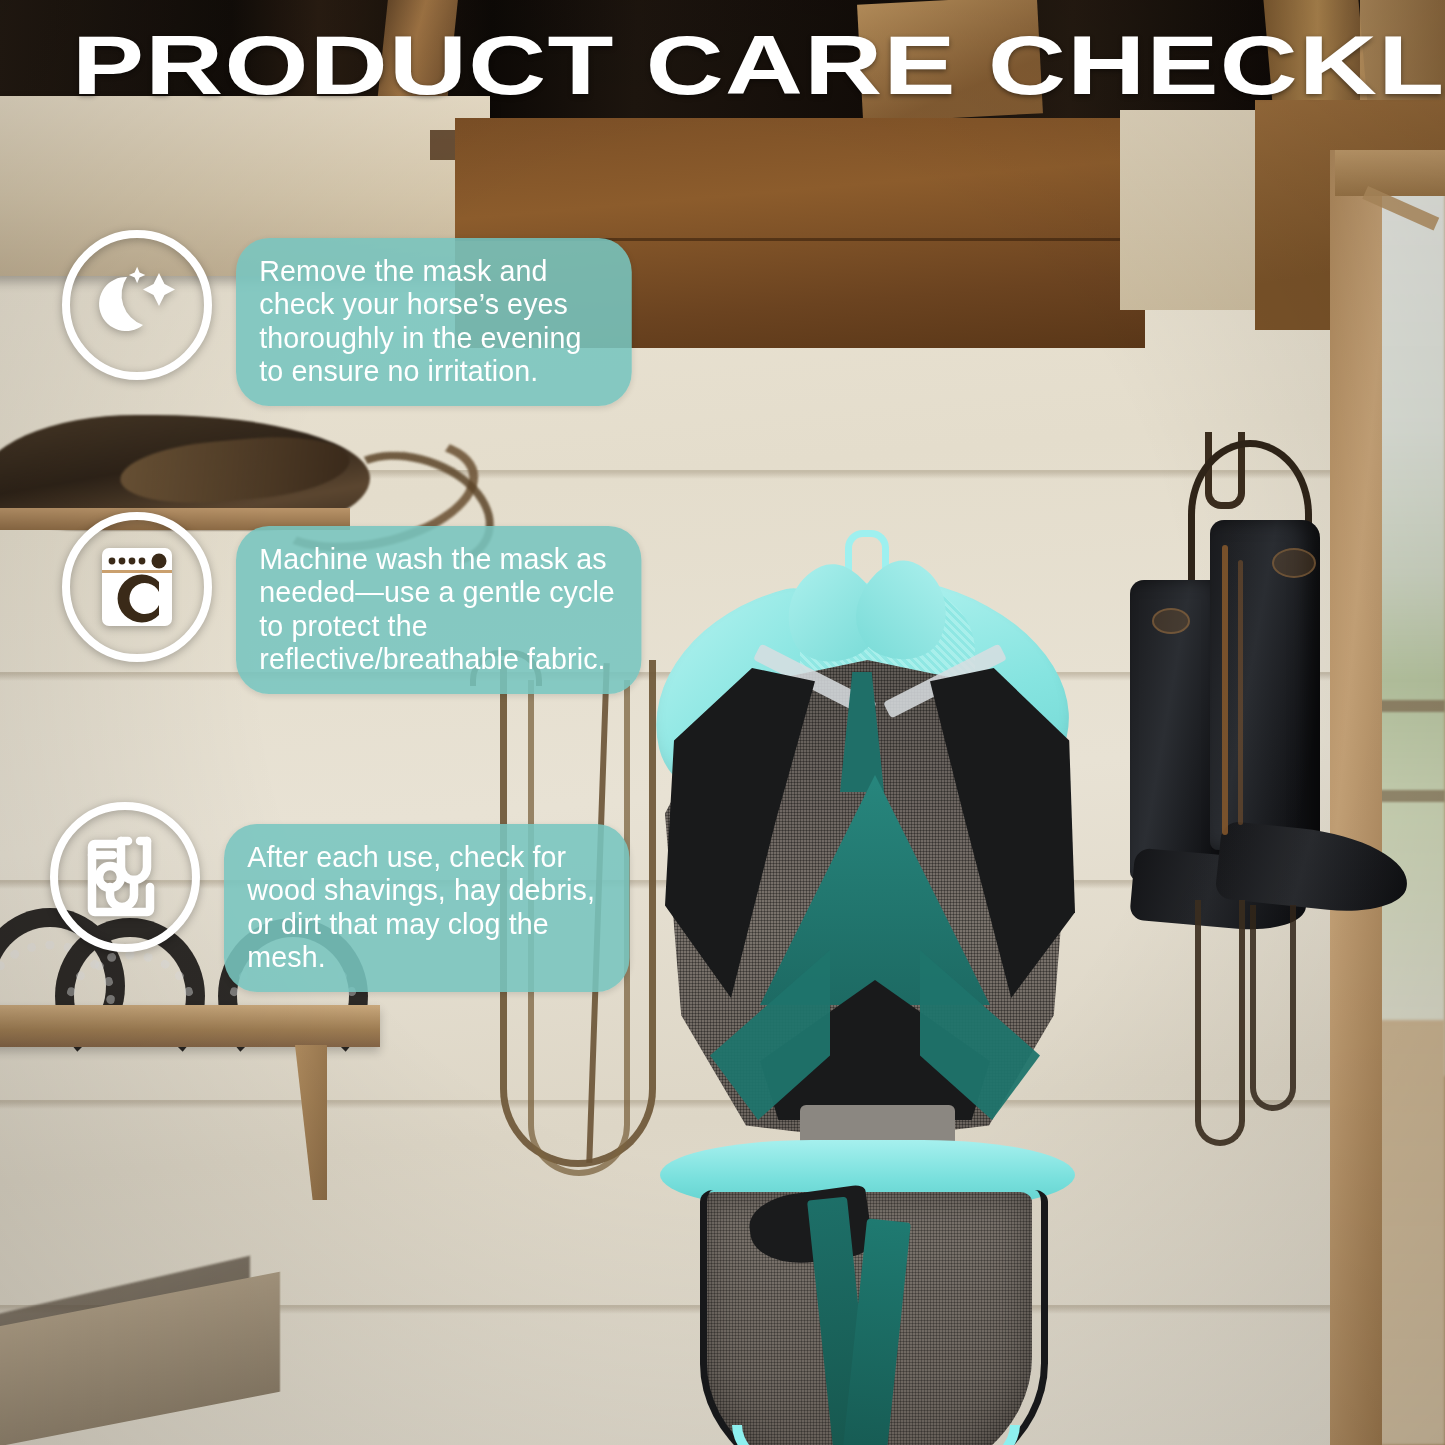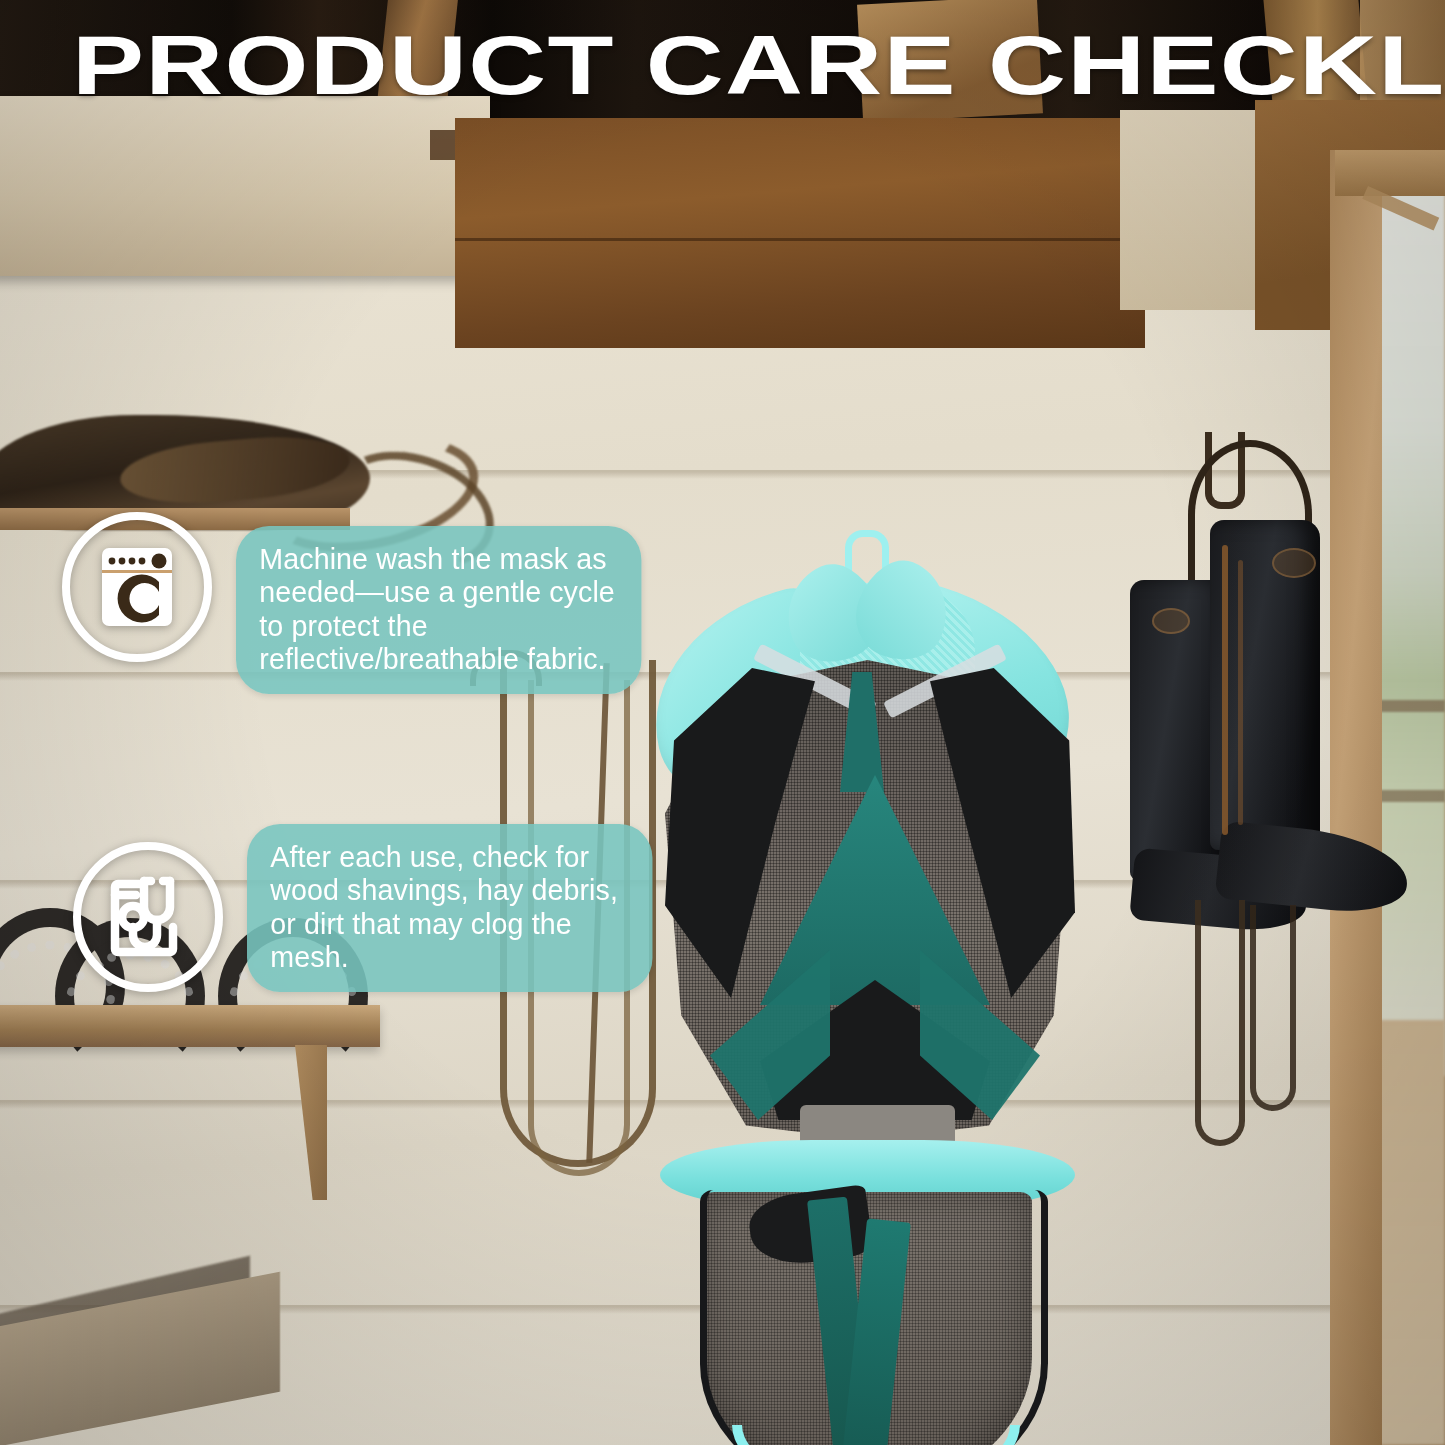--- a/index.html
+++ b/index.html
@@ -430,21 +430,21 @@
     box-shadow:0 2px 6px rgba(0,0,0,.12);
   }
 
   
   #item1{left:62px;top:230px;}
   #item1 .bubble{width:362px;margin-left:24px;margin-top:8px;}
 
   #item2{left:62px;top:512px;}
   #item2 .bubble{width:372px;margin-left:24px;margin-top:14px;}
 
-  #item3{left:73px;top:802px;align-items:flex-end;}
+  #item3{left:50px;top:802px;}
   #item3 .bubble{width:372px;margin-left:24px;margin-top:22px;}
 </style>
 </head>
 <body>
 
 <div id="stage">
 
   <div class="bg">
     <div class="wall"></div>
     <div class="plank-line" style="top:470px"></div>
@@ -543,20 +543,30 @@
     </div>
     <div class="strap-blk"></div>
     <div class="strap-g1"></div>
     <div class="strap-g2"></div>
     <div class="nose-edge"></div>
     <div class="nose-trim"></div>
   </div>
 
   <div class="title">PRODUCT CARE CHECKLIST</div>
 
+  <div class="item" id="item1">
+    <div class="icon-ring">
+      <svg width="104" height="104" viewBox="0 0 104 104" aria-hidden="true">
+        <path d="M64 70 A27 27 0 1 1 48 22 A32 32 0 0 0 64 70 Z" fill="#ffffff" transform="translate(-6,2)"></path>
+        <path d="M74 20 L79.5 31 L90 36.5 L79.5 42 L74 53 L68.5 42 L58 36.5 L68.5 31 Z" fill="#ffffff"></path>
+        <path d="M55 14 L58 21 L65 24 L58 27 L55 34 L52 27 L45 24 L52 21 Z" fill="#ffffff" transform="translate(-2,-1) scale(.82) translate(11,4)"></path>
+      </svg>
+    </div>
+    <div class="bubble">Remove the mask and check your horse’s eyes thoroughly in the evening to ensure no irritation.</div>
+  </div>
 
   <div class="item" id="item2">
     <div class="icon-ring">
       <svg width="102" height="102" viewBox="0 0 102 102" aria-hidden="true">
         <rect x="16" y="12" width="70" height="78" rx="7" fill="#ffffff"></rect>
         <circle cx="26" cy="25" r="3.4" fill="#3a2a18"></circle>
         <circle cx="36" cy="25" r="3.4" fill="#3a2a18"></circle>
         <circle cx="46" cy="25" r="3.4" fill="#3a2a18"></circle>
         <circle cx="56" cy="25" r="3.4" fill="#3a2a18"></circle>
         <circle cx="73" cy="25" r="7.5" fill="#3a2a18"></circle>

